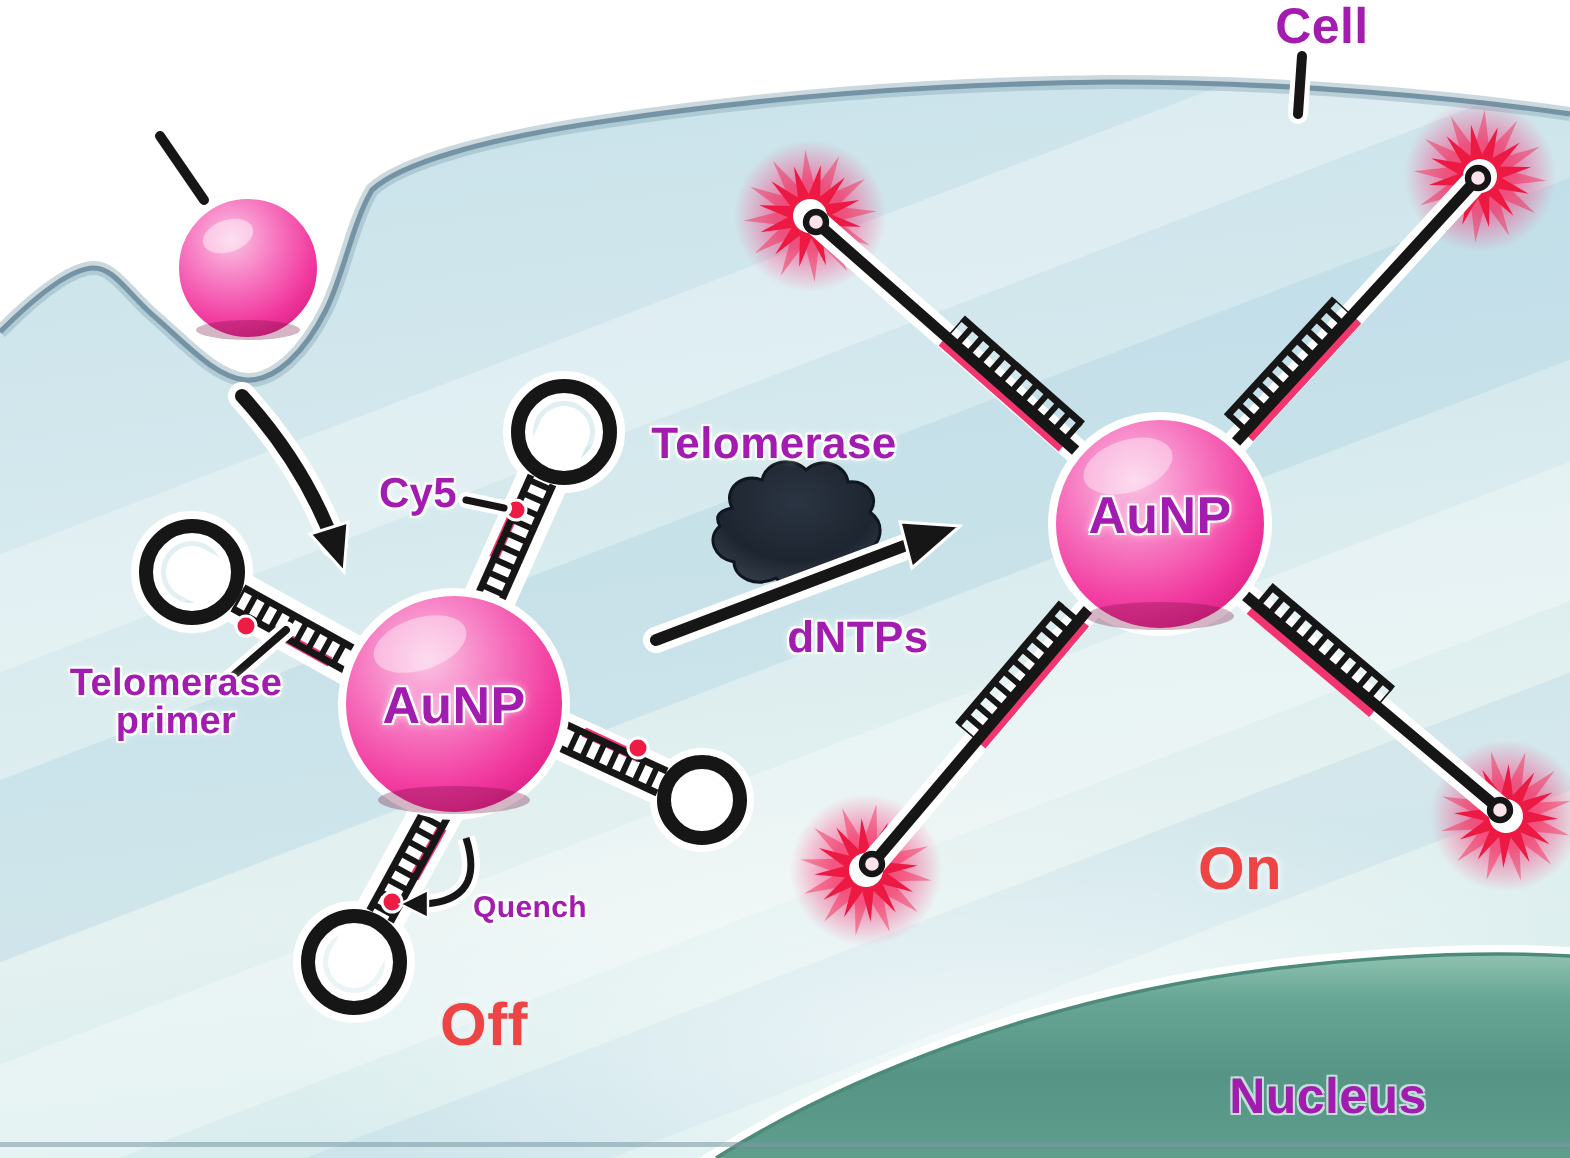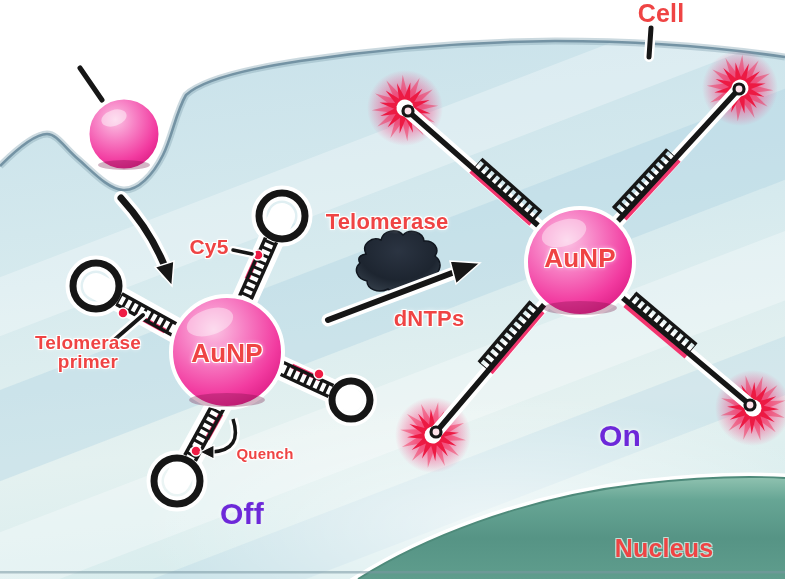--- a/index.html
+++ b/index.html
@@ -3,25 +3,25 @@
 <meta charset="utf-8">
 <style>
   html,body{margin:0;padding:0;background:#ffffff;}
   #figure{
     position:relative;width:785px;height:579px;overflow:hidden;
     font-family:"Liberation Sans",sans-serif;background:#ffffff;
   }
   #figure svg{position:absolute;left:0;top:0;}
   .lbl{
     position:absolute;transform:translate(-50%,-50%);
-    font-weight:bold;color:#ef4444;white-space:nowrap;line-height:1.02;
+    font-weight:bold;color:#a21caf;white-space:nowrap;line-height:1.02;
     text-shadow:-1px -1px 0 #fff,1px -1px 0 #fff,-1px 1px 0 #fff,1px 1px 0 #fff,0 0 5px #fff;
     letter-spacing:0.2px;text-align:center;
   }
-  .state{color:#6d28d9;font-size:30px;
+  .state{color:#ef4444;font-size:30px;
     text-shadow:-1px -1px 0 #e6f2f3,1px -1px 0 #e6f2f3,-1px 1px 0 #e6f2f3,1px 1px 0 #e6f2f3,0 0 4px #ffffff;}
 </style>
 </head>
 <body>
 
 <div id="figure">
 <svg width="785" height="579" viewBox="0 0 785 579">
   <defs>
     <linearGradient id="cellG" x1="0" y1="0" x2="0.18" y2="1">
       <stop offset="0" stop-color="#c8e1ea"></stop>

